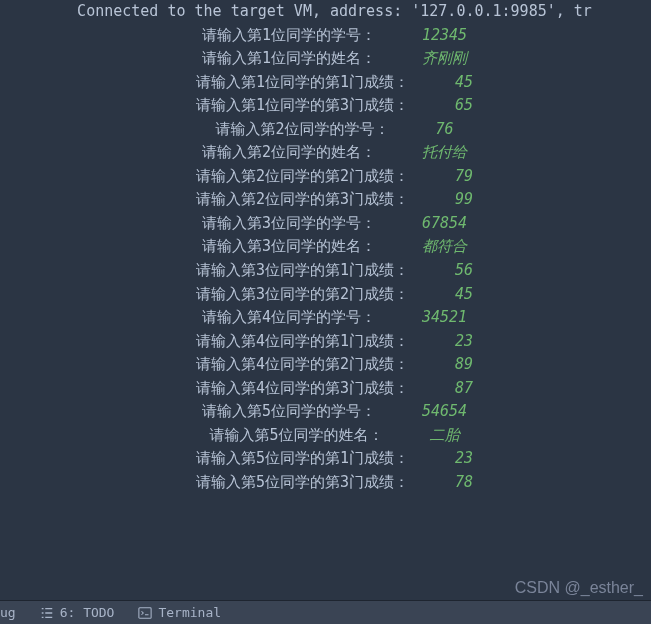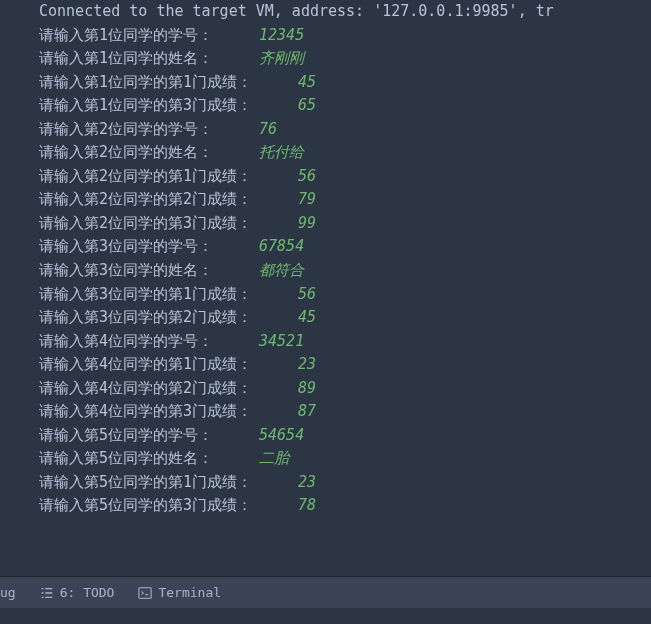--- a/index.html
+++ b/index.html
@@ -15,20 +15,21 @@
       font-size: 15px;
       overflow: hidden;
       position: relative;
     }
     .console-area {
       padding: 0 21px;
       color: #b8c4d6;
       line-height: 1.57;
       height: 600px;
       overflow: hidden;
+      text-align: center;
     }
     .line {
       white-space: nowrap;
       padding-left: 18px;
     }
     .connect-line {
       padding-left: 18px;
     }
     .prompt {
       color: #b8c4d6;
@@ -41,24 +42,24 @@
     .watermark {
       position: absolute;
       bottom: 27px;
       right: 8px;
       color: #7a8499;
       font-size: 16px;
       font-family: Arial, sans-serif;
     }
     .bottom-bar {
       position: absolute;
-      bottom: 16px;
+      bottom: 0;
       left: 0;
       right: 0;
-      height: 32px;
+      height: 24px;
       background: #3a4454;
       display: flex;
       align-items: center;
       border-top: 1px solid #1e2530;
     }
     .tab-item {
       display: flex;
       align-items: center;
       padding: 0 12px;
       height: 100%;
@@ -86,21 +87,20 @@
   <div class="connect-line">
     <span class="prompt">Connected to the target VM, address: '127.0.0.1:9985', tr</span>
   </div>
   <div id="lines-container">
       <div class="line"><span class="prompt">请输入第1位同学的学号：</span><span class="input-value">12345</span></div>
       <div class="line"><span class="prompt">请输入第1位同学的姓名：</span><span class="input-value">齐刚刚</span></div>
       <div class="line"><span class="prompt">请输入第1位同学的第1门成绩：</span><span class="input-value">45</span></div>
       <div class="line"><span class="prompt">请输入第1位同学的第3门成绩：</span><span class="input-value">65</span></div>
       <div class="line"><span class="prompt">请输入第2位同学的学号：</span><span class="input-value">76</span></div>
       <div class="line"><span class="prompt">请输入第2位同学的姓名：</span><span class="input-value">托付给</span></div>
-      <div class="line"><span class="prompt">请输入第2位同学的第1门成绩：</span><span class="input-value">56</span></div>
       <div class="line"><span class="prompt">请输入第2位同学的第2门成绩：</span><span class="input-value">79</span></div>
       <div class="line"><span class="prompt">请输入第2位同学的第3门成绩：</span><span class="input-value">99</span></div>
       <div class="line"><span class="prompt">请输入第3位同学的学号：</span><span class="input-value">67854</span></div>
       <div class="line"><span class="prompt">请输入第3位同学的姓名：</span><span class="input-value">都符合</span></div>
       <div class="line"><span class="prompt">请输入第3位同学的第1门成绩：</span><span class="input-value">56</span></div>
       <div class="line"><span class="prompt">请输入第3位同学的第2门成绩：</span><span class="input-value">45</span></div>
       <div class="line"><span class="prompt">请输入第4位同学的学号：</span><span class="input-value">34521</span></div>
       <div class="line"><span class="prompt">请输入第4位同学的第1门成绩：</span><span class="input-value">23</span></div>
       <div class="line"><span class="prompt">请输入第4位同学的第2门成绩：</span><span class="input-value">89</span></div>
       <div class="line"><span class="prompt">请输入第4位同学的第3门成绩：</span><span class="input-value">87</span></div>

